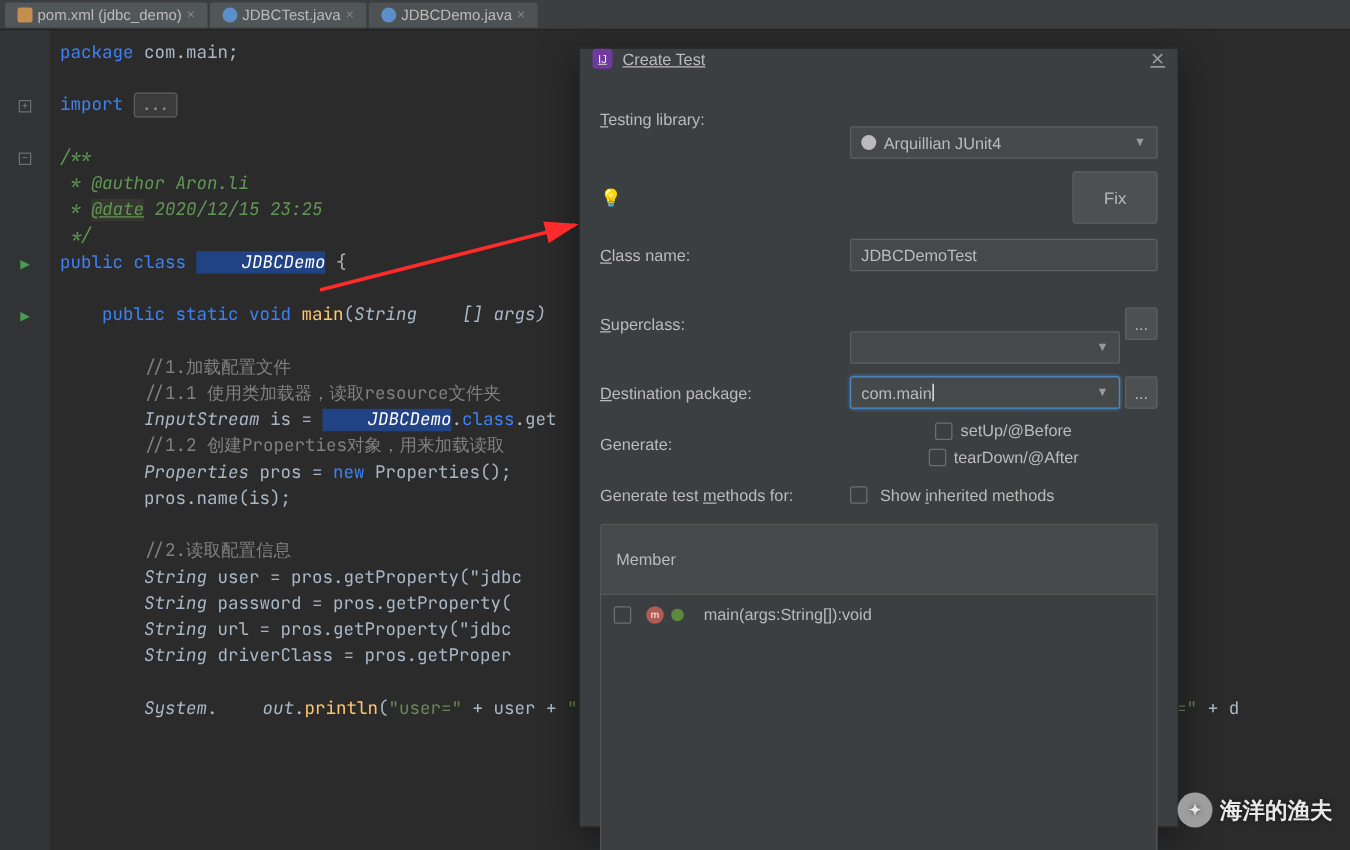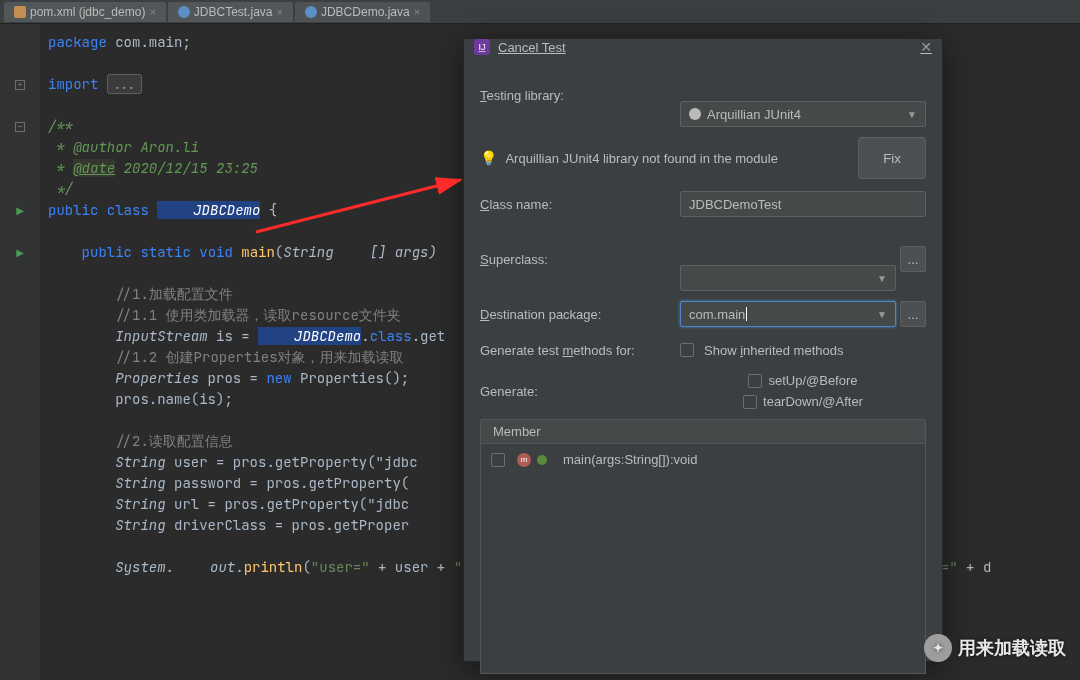--- a/index.html
+++ b/index.html
@@ -40,21 +40,21 @@
 .input.focused { border: 1px solid #4a88c7; box-shadow: 0 0 3px #4a88c7; }
 .combo { justify-content: space-between; margin-top: 38px; }
 .chev { color: #999; font-size: 10px; }
 .btn-small { width: 26px; height: 26px; background: #4c5052; border: 1px solid #5e6060; border-radius: 2px; color: #bbb; display: flex; align-items: center; justify-content: center; cursor: pointer; font-size: 13px; }
 .warn-row { display: flex; align-items: center; margin-bottom: 12px; gap: 8px; }
 .bulb { color: #f0a732; font-size: 14px; }
 .fix-btn { height: 42px; padding: 0 24px; background: #4c5052; border: 1px solid #5e6060; border-radius: 3px; color: #bbb; cursor: pointer; margin-left: auto; }
 .checkbox { width: 14px; height: 14px; border: 1px solid #6e6e6e; border-radius: 2px; margin-right: 6px; }
 .check-label { font-size: 13px; color: #bbbbbb; }
 .chk-stack { display: flex; flex-direction: column; gap: 6px; }
-.member-header { background: #45494a; border: 1px solid #555; border-radius: 2px 2px 0 0; padding: 4px 12px; font-size: 13px; color: #bbbbbb; margin-top: 4px; }
+.member-header { background: #45494a; border: 1px solid #555; border-radius: 2px 2px 0 0; padding: 20px 12px; font-size: 13px; color: #bbbbbb; margin-top: 4px; }
 .member-body { background: #3c3f41; border: 1px solid #555; border-top: none; height: 230px; padding: 6px; font-size: 13px; }
 .member-row { display: flex; align-items: center; gap: 6px; padding: 2px 4px; }
 .method-icon { width: 14px; height: 14px; background: #b05c56; border-radius: 50%; font-size: 8px; color: #fff; display: flex; align-items: center; justify-content: center; }
 .method-icon2 { width: 10px; height: 10px; background: #5b8a3d; border-radius: 50%; }
 .dlg-footer { height: 44px; border-top: 1px solid #2d2d2d; display: flex; align-items: center; padding: 0 14px; gap: 10px; }
 .help { width: 22px; height: 22px; border: 1px solid #666; border-radius: 50%; color: #aaa; display: flex; align-items: center; justify-content: center; font-size: 12px; cursor: pointer; }
 .spacer { flex: 1; }
 .btn { height: 26px; padding: 0 28px; border-radius: 3px; font-size: 13px; cursor: pointer; border: 1px solid #5e6060; }
 .btn-ok { background: #365880; border-color: #4a708b; color: #fff; }
 .btn-cancel { background: #4c5052; color: #bbb; }
@@ -141,39 +141,38 @@
       <marker id="ah" markerWidth="10" markerHeight="10" refX="8" refY="3" orient="auto">
         <path d="M0,0 L9,3 L0,6 Z" fill="#ff2a2a"></path>
       </marker>
     </defs>
   <line x1="256" y1="232" x2="460" y2="180" stroke="#ff2a2a" stroke-width="3" marker-end="url(#ah)"></line>
 </svg>
 
 <div class="dialog">
   <div class="dlg-title">
     <span class="icon">IJ</span>
-    <span>Cancel Test</span>
+    <span>Create Test</span>
     <span class="x">✕</span>
   </div>
   <div class="dlg-body">
     <div class="row">
       <div class="label"><span class="u">T</span>esting library:</div>
       <div class="control">
         <div class="combo">
             <span style="display:flex;align-items:center">
               <span class="combo-icon"></span>
               <span>Arquillian JUnit4</span>
             </span>
             <span class="chev">▼</span>
           </div>
       </div>
     </div>
     <div class="warn-row">
       <span class="bulb">💡</span>
-      <span>Arquillian JUnit4 library not found in the module</span>
       <button class="fix-btn">Fix</button>
     </div>
     <div class="row">
       <div class="label"><span class="u">C</span>lass name:</div>
       <div class="control">
           <div class="input">JDBCDemoTest</div>
         </div>
     </div>
     <div class="row">
       <div class="label"><span class="u">S</span>uperclass:</div>
@@ -188,40 +187,40 @@
     <div class="row">
       <div class="label"><span class="u">D</span>estination package:</div>
       <div class="control">
         <div class="input focused">
             <span>com.main</span>
             <span style="border-right:1px solid #fff;height:14px;margin-left:1px"></span>
             <span style="margin-left:auto" class="chev">▼</span>
           </div>
         <div class="btn-small">...</div>
       </div>
-    </div>
-    <div class="row">
-      <div class="label">Generate test <span class="u">m</span>ethods for:</div>
-      <div class="control">
-          <span class="checkbox"></span>
-          <span class="check-label">Show <span class="u">i</span>nherited methods</span>
-        </div>
     </div>
     <div class="row">
       <div class="label">Generate:</div>
       <div class="control chk-stack">
         <div style="display:flex;align-items:center">
             <span class="checkbox"></span>
             <span class="check-label">setUp/@Before</span>
           </div>
         <div style="display:flex;align-items:center">
             <span class="checkbox"></span>
             <span class="check-label">tearDown/@After</span>
           </div>
       </div>
+    </div>
+    <div class="row">
+      <div class="label">Generate test <span class="u">m</span>ethods for:</div>
+      <div class="control">
+          <span class="checkbox"></span>
+          <span class="check-label">Show <span class="u">i</span>nherited methods</span>
+        </div>
     </div>
     <div class="member-header">Member</div>
     <div class="member-body">
       <div class="member-row">
         <span class="checkbox"></span>
         <span class="method-icon">m</span>
         <span class="method-icon2"></span>
         <span style="margin-left:10px">main(args:String[]):void</span>
       </div>
     </div>
@@ -229,14 +228,14 @@
   <div class="dlg-footer">
     <div class="help">?</div>
     <div class="spacer"></div>
     <button class="btn btn-ok">OK</button>
     <button class="btn btn-cancel">Cancel</button>
   </div>
 </div>
 
 <div class="watermark">
   <span class="wm-icon">✦</span>
-  <span>用来加载读取</span>
+  <span>海洋的渔夫</span>
 </div>
 
 </body></html>

